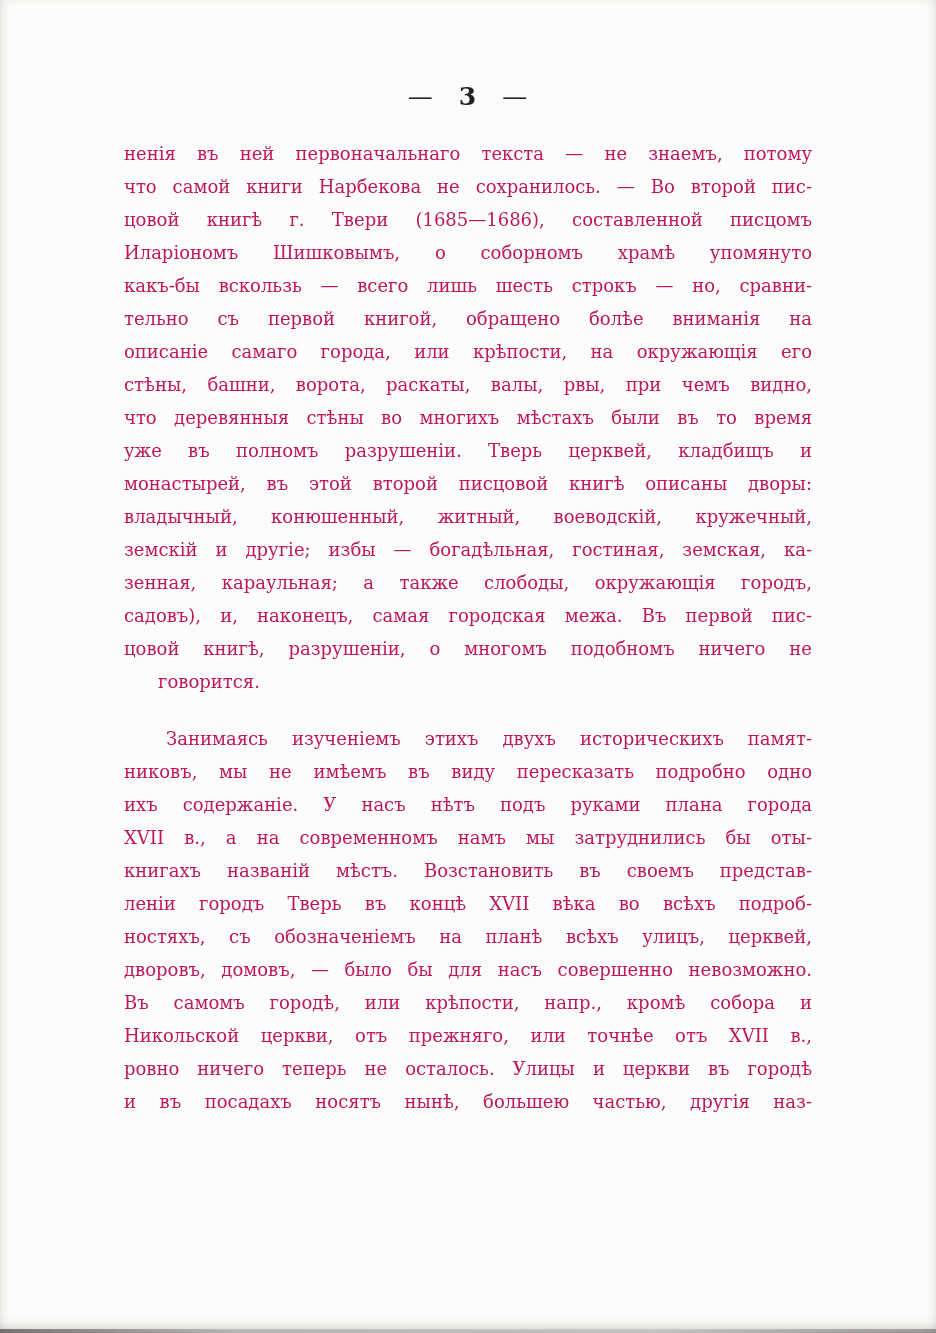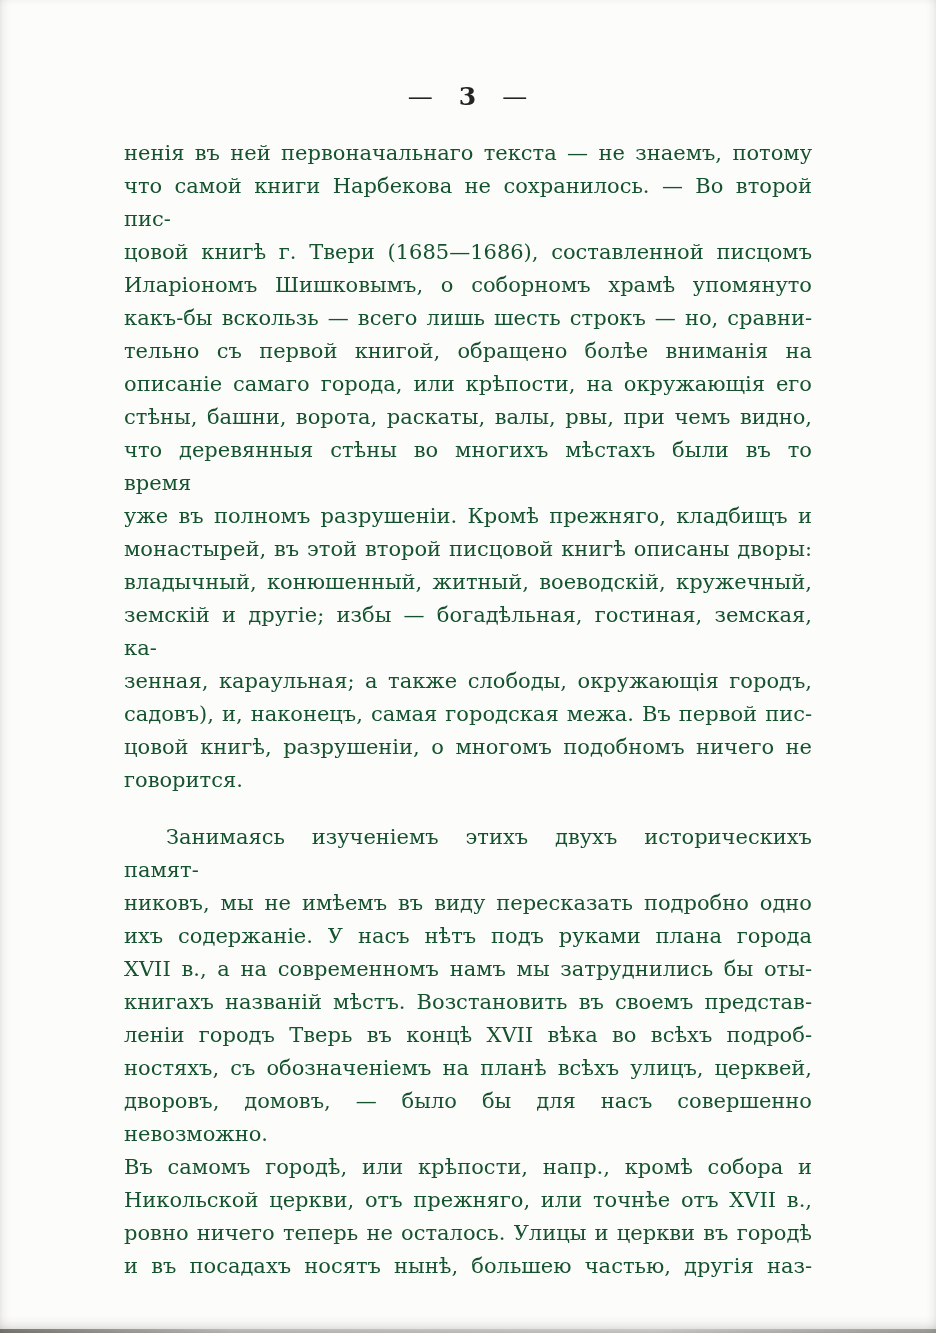--- a/index.html
+++ b/index.html
@@ -49,29 +49,30 @@
   .page-header .page-num { display: inline-block; font-weight: bold; }
 
   .text-block {
     margin: 26px 0 0 124px;
     width: 688px;
   }
 
   .paragraph + .paragraph { margin-top: 24px; }
 
   .line {
-    font-size: 21px;
+    font-size: 18px;
     line-height: 33px;
-    color: #14532d;
+    color: #be185d;
     text-align: justify;
     text-align-last: justify;
     word-spacing: 1px;
   }
   .line.para-end {
     text-align-last: left;
+    margin-left: 34px;
   }
   .line.indent {
     text-indent: 42px;
   }
 </style>
 </head>
 <body>
 
 <div class="page">
 
@@ -86,21 +87,21 @@
     <div class="paragraph">
       <div class="line">ненія въ ней первоначальнаго текста — не знаемъ, потому</div>
       <div class="line">что самой книги Нарбекова не сохранилось. — Во второй пис-</div>
       <div class="line">цовой книгѣ г. Твери (1685—1686), составленной писцомъ</div>
       <div class="line">Иларіономъ Шишковымъ, о соборномъ храмѣ упомянуто</div>
       <div class="line">какъ-бы вскользь — всего лишь шесть строкъ — но, сравни-</div>
       <div class="line">тельно съ первой книгой, обращено болѣе вниманія на</div>
       <div class="line">описаніе самаго города, или крѣпости, на окружающія его</div>
       <div class="line">стѣны, башни, ворота, раскаты, валы, рвы, при чемъ видно,</div>
       <div class="line">что деревянныя стѣны во многихъ мѣстахъ были въ то время</div>
-      <div class="line">уже въ полномъ разрушеніи. Кромѣ прежняго, кладбищъ и</div>
+      <div class="line">уже въ полномъ разрушеніи. Тверь церквей, кладбищъ и</div>
       <div class="line">монастырей, въ этой второй писцовой книгѣ описаны дворы:</div>
       <div class="line">владычный, конюшенный, житный, воеводскій, кружечный,</div>
       <div class="line">земскій и другіе; избы — богадѣльная, гостиная, земская, ка-</div>
       <div class="line">зенная, караульная; а также слободы, окружающія городъ,</div>
       <div class="line">садовъ), и, наконецъ, самая городская межа. Въ первой пис-</div>
       <div class="line">цовой книгѣ, разрушеніи, о многомъ подобномъ ничего не</div>
       <div class="line para-end">говорится.</div>
     </div>
 
     <div class="paragraph">

